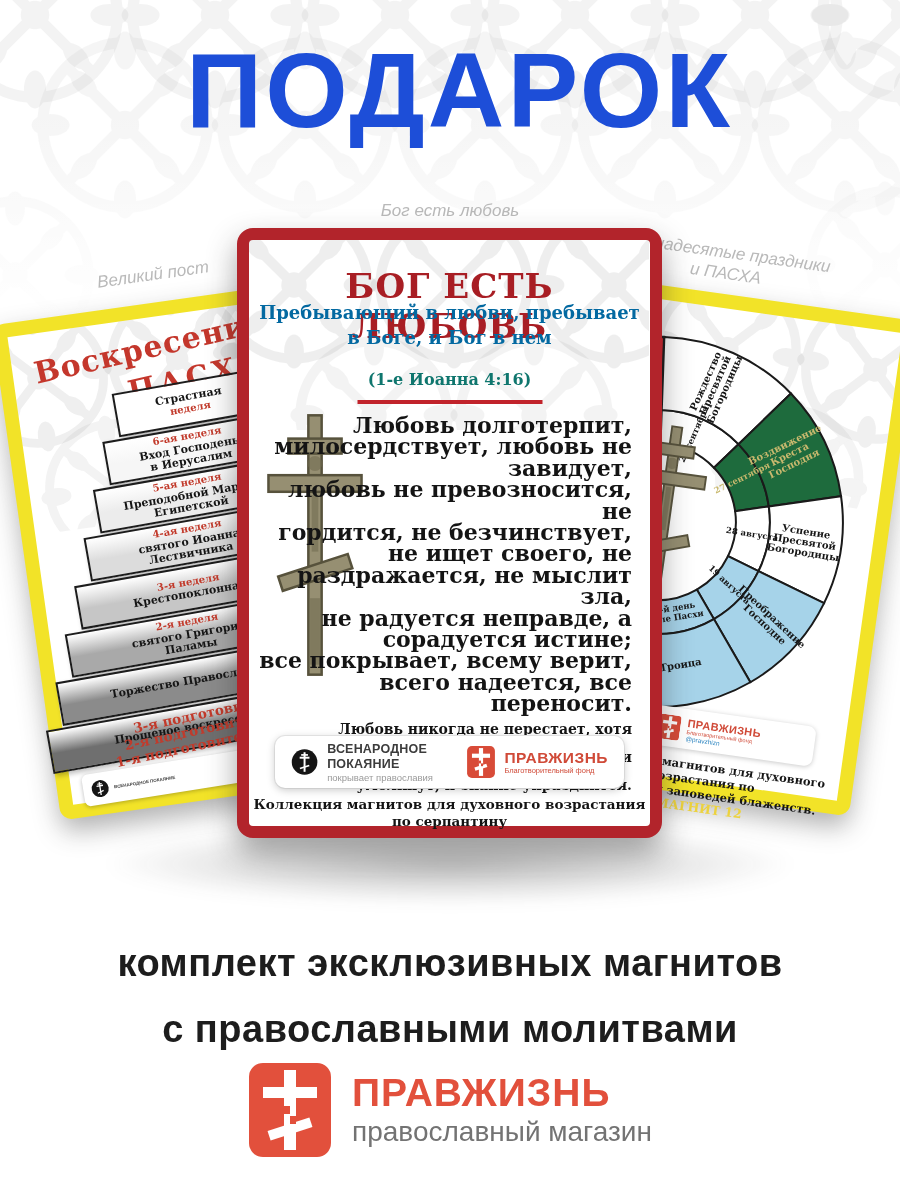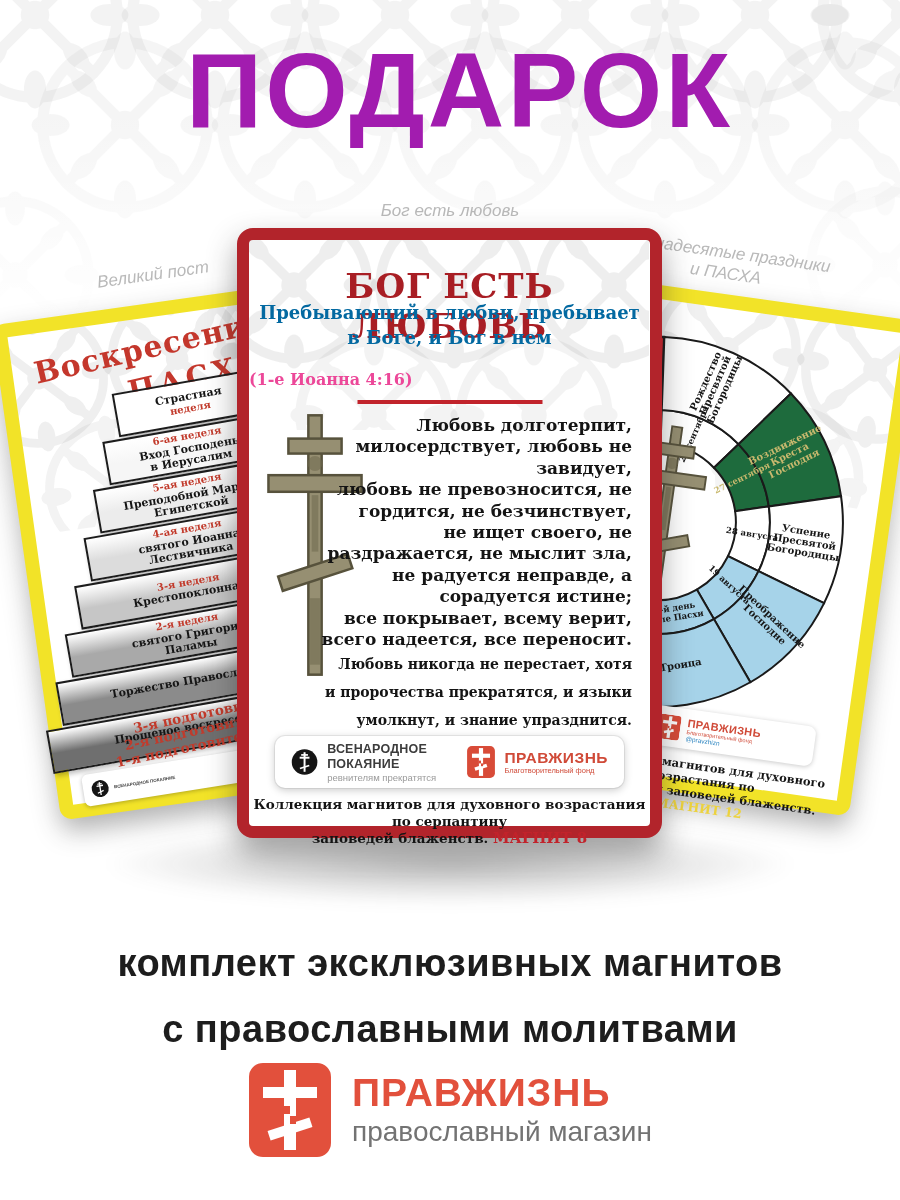--- a/index.html
+++ b/index.html
@@ -6,21 +6,21 @@
   html,body { width:900px; height:1200px; }
   body { position:relative; background:#ffffff; font-family:"Liberation Sans", sans-serif; overflow:hidden; }
   .canvas { position:absolute; inset:0; overflow:hidden; }
 
   
   .orn-band { position:absolute; top:-10px; left:0; width:900px; height:380px; z-index:0; }
   .orn-fade { position:absolute; top:-10px; left:0; width:900px; height:400px; z-index:0;
               background:linear-gradient(180deg, rgba(255,255,255,0) 0%, rgba(255,255,255,0) 30%, #ffffff 82%); }
 
   .page-title { position:absolute; top:30px; left:0; width:100%; text-align:center; z-index:1;
-                font-size:106px; font-weight:bold; letter-spacing:3px; color:#a21caf;padding-left:19px; }
+                font-size:106px; font-weight:bold; letter-spacing:3px; color:#1d4ed8;padding-left:19px; }
 
   .caption { position:absolute; color:#b9b9b9; font-style:italic; font-size:17px; text-align:center; line-height:21px; z-index:1; }
   #cap-left   { left:48px;  top:264px; width:210px; transform:rotate(-8deg); }
   #cap-center { left:330px; top:200px; width:240px; }
   #cap-right  { left:612px; top:242px; width:230px; transform:rotate(8deg); }
 
   .fan-shadow { position:absolute; left:110px; top:824px; width:680px; height:80px; z-index:1;
                 background:radial-gradient(ellipse at center, rgba(40,40,40,0.30) 0%, rgba(40,40,40,0.12) 45%, rgba(40,40,40,0) 72%);
                 filter:blur(7px); }
 
@@ -66,26 +66,26 @@
   .rc-handle { font-size:6.5px; color:#2e86c1; }
   .rc-collection { position:absolute; left:0; top:450px; width:100%; text-align:center;
                    font-family:"DejaVu Serif",serif; font-weight:bold; font-size:11.5px; line-height:14px; color:#161616; }
   .magnet-yellow { color:#ecd23e; font-size:12.5px; }
 
   
   .cc-title { position:absolute; top:26px; width:100%; text-align:center; font-family:"DejaVu Serif",serif;
               font-weight:bold; font-size:34px; color:#a81e24; letter-spacing:1px; }
   .cc-sub   { position:absolute; top:60px; width:100%; text-align:center; font-family:"DejaVu Serif",serif;
               font-weight:bold; font-size:18px; line-height:25px; white-space:pre-line; color:#0369a1; }
-  .cc-ref   { position:absolute; top:130px; width:100%; font-family:"DejaVu Serif",serif;
-              font-weight:bold; font-size:16px; color:#ec4899; }
+  .cc-ref   { position:absolute; top:130px; width:100%; text-align:center; font-family:"DejaVu Serif",serif;
+              font-weight:bold; font-size:16px; color:#0f766e; }
   .cc-divider { position:absolute; top:160px; left:50%; transform:translateX(-50%); width:185px; height:4px; background:#c1232b; }
   .cc-text  { position:absolute; top:175px; left:10px; right:18px; text-align:right;
               font-family:"DejaVu Serif",serif; font-weight:bold; color:#141414; }
-  .cc-body  { font-size:17px; line-height:21.4px; white-space:pre-line; }
+  .cc-body  { font-size:22px; line-height:21.4px; white-space:pre-line; }
   .cc-tail  { font-size:14px; line-height:28px; white-space:pre-line; }
   .cc-bodyref { font-size:19px; line-height:26px; }
   .cc-cross { position:absolute; left:16px; top:172px; width:100px; height:266px; }
   .cc-footer { position:absolute; left:26px; right:26px; top:496px; height:52px; background:#fff; border-radius:10px;
                box-shadow:0 2px 8px rgba(0,0,0,0.22), 0 0 0 1px #efefef;
                display:flex; align-items:center; justify-content:space-between; padding:0 16px; }
   .cf-group { display:flex; align-items:center; gap:9px; }
   .cf-org { font-size:12.5px; font-weight:bold; color:#3c3c3c; letter-spacing:.2px; line-height:15px; }
   .cf-orgsub { font-size:9.5px; color:#9a9a9a; }
   .cf-brand { font-size:15.5px; font-weight:bold; color:#d04a38; letter-spacing:.5px; line-height:17px; }
@@ -346,39 +346,35 @@
 и пророчества прекратятся, и языки
 умолкнут, и знание упразднится.</div>
       </div>
       <div class="cc-footer">
         <div class="cf-group">
           <svg width="34" height="34" viewBox="0 0 36 36">
               <use href="#pokicon"></use>
             </svg>
           <div>
             <div class="cf-org">ВСЕНАРОДНОЕ ПОКАЯНИЕ</div>
-            <div class="cf-orgsub">ревнителям прекратятся</div>
+            <div class="cf-orgsub">покрывает православия</div>
           </div>
         </div>
         <div class="cf-group">
           <svg width="28" height="32" viewBox="0 0 40 46">
               <use href="#plogo"></use>
             </svg>
           <div>
             <div class="cf-brand">ПРАВЖИЗНЬ</div>
             <div class="cf-brandsub">Благотворительный фонд</div>
           </div>
         </div>
       </div>
       <div class="cc-collection">
         <div>Коллекция магнитов для духовного возрастания по серпантину</div>
-        <div>
-          <span>заповедей блаженств.</span>
-          <span class="magnet-red" style="color: rgb(193, 35, 43);">МАГНИТ 8</span>
-        </div>
       </div>
     </div>
   </section>
 
   <div class="bottom-line" id="bl1">комплект эксклюзивных магнитов</div>
   <div class="bottom-line" id="bl2">с православными молитвами</div>
 
   <div class="logo-row">
     <svg class="logo-icon" viewBox="0 0 84 96">
       <rect x="1" y="1" width="82" height="94" rx="14" fill="#e2503c"></rect>

